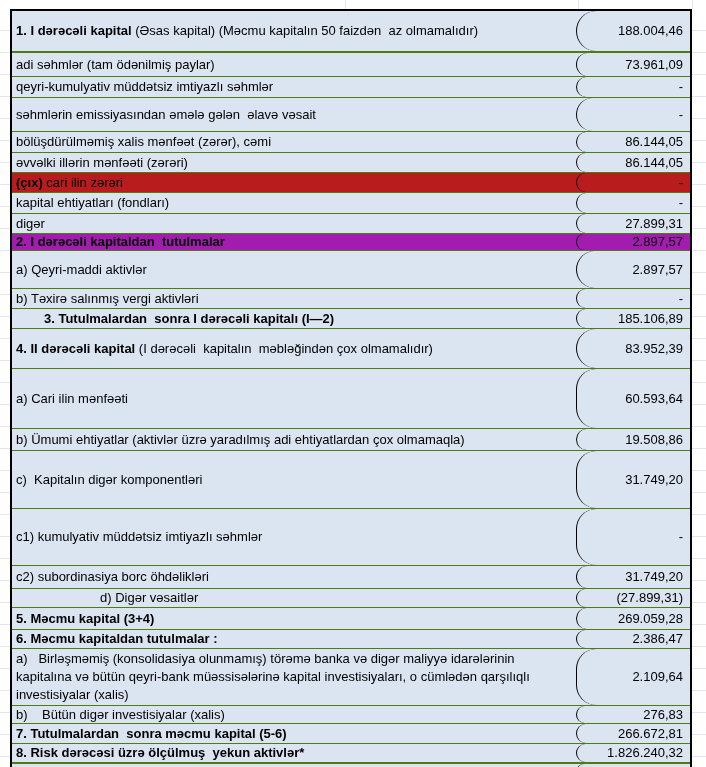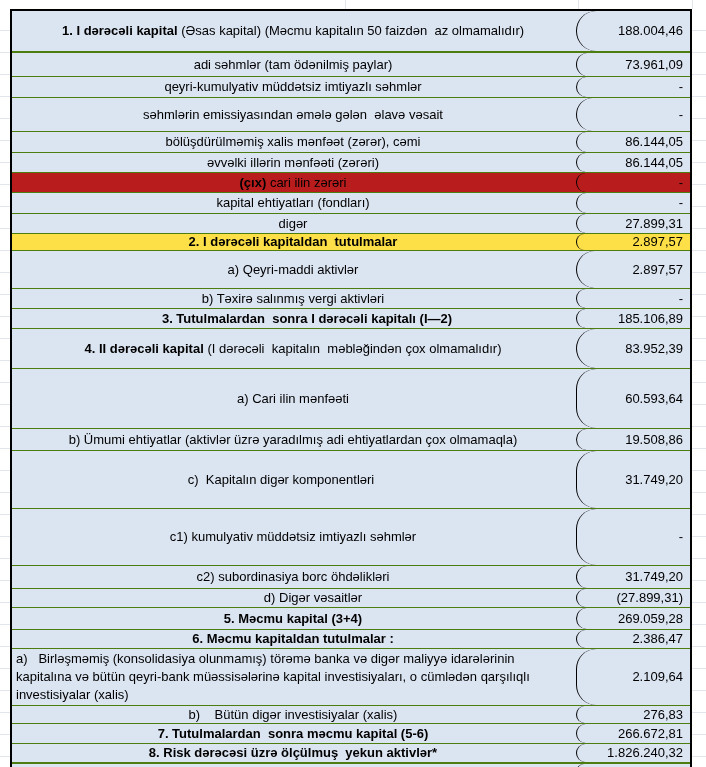--- a/index.html
+++ b/index.html
@@ -23,27 +23,27 @@
 
   .cap-table{
     position:absolute;left:10px;top:9px;width:682px;
     border:2px solid #000;box-sizing:border-box;background:#fff;
   }
   .row{
     display:flex;box-sizing:border-box;border-top:1px solid #4d7c0f;
   }
   .row:first-child{border-top:none;}
   .row.thick{border-top-width:2px;}
-  .cell{box-sizing:border-box;display:flex;align-items:center;overflow:hidden;justify-content:center;}
+  .cell{box-sizing:border-box;display:flex;align-items:center;overflow:hidden;}
   .cell.label{
     flex:1;padding:1px 6px 1px 4px;
     font-size:13px;line-height:18px;
   }
   .cell.label .txt{white-space:pre-wrap;}
-  .cell.label.indent{padding-left:44px;}
+  .cell.label.indent{padding-left:44px;margin-left:44px;}
   .cell.value{
     width:114px;border-left:1px solid #000;
     justify-content:flex-end;padding-right:7px;
     font-size:13px;line-height:16px;border-radius:20px;
   }
   .pfx{font-weight:bold;}
 </style>
 </head>
 <body>
 
@@ -122,21 +122,21 @@
         </div>
     </div>
       <div class="row" style="height: 20px; background: rgb(219, 228, 241);">
       <div class="cell label">
           <span class="txt"><b class="pfx"></b><span class="rest">digər</span></span>
         </div>
       <div class="cell value">
           <span class="val">27.899,31</span>
         </div>
     </div>
-      <div class="row" style="height: 17px; background: #fde047;">
+      <div class="row" style="height: 17px; background: #a21caf;">
       <div class="cell label">
           <span class="txt"><b class="pfx">2. I dərəcəli kapitaldan  tutulmalar</b><span class="rest"></span></span>
         </div>
       <div class="cell value">
           <span class="val">2.897,57</span>
         </div>
     </div>
       <div class="row" style="height: 38px; background: rgb(219, 228, 241);">
       <div class="cell label">
           <span class="txt"><b class="pfx"></b><span class="rest">a) Qeyri-maddi aktivlər</span></span>

